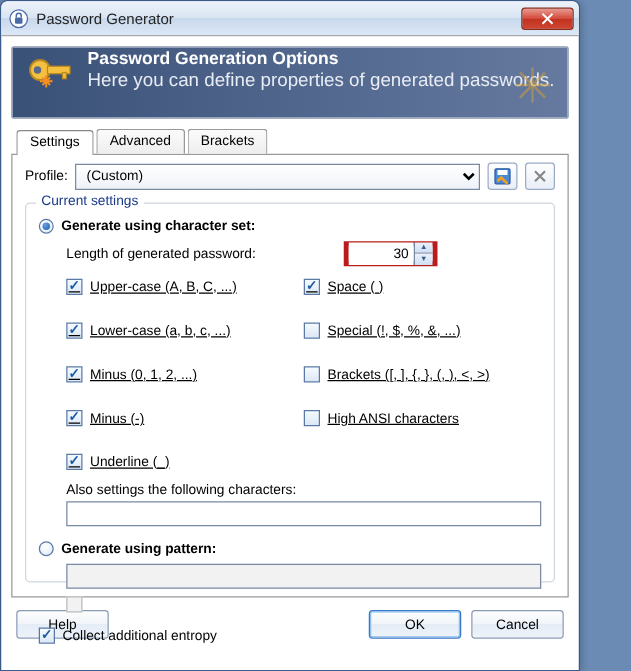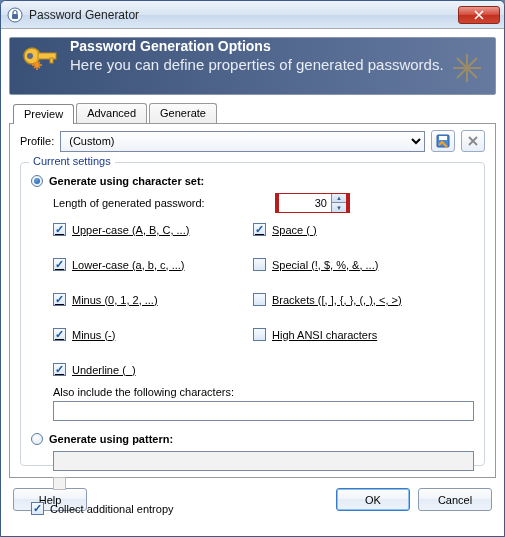--- a/index.html
+++ b/index.html
@@ -1,17 +1,17 @@
 <!DOCTYPE html>
 <html><head>
 <meta charset="utf-8">
 <style>
 * { box-sizing: border-box; font-family: "Segoe UI", Tahoma, sans-serif; }
 body { margin: 0; background: #6b8bb5; padding: 0; width: 505px; height: 537px; overflow: hidden; }
-.window { width: 505px; height: 537px; background: #fff; border: 1px solid #3a5a8a; border-radius: 6px 6px 0 0; overflow: hidden; box-shadow: 0 0 8px rgba(0,0,0,0.3); }
+.window { width: 464px; height: 537px; background: #fff; border: 1px solid #3a5a8a; border-radius: 6px 6px 0 0; overflow: hidden; box-shadow: 0 0 8px rgba(0,0,0,0.3); }
 .titlebar { height: 28px; background: linear-gradient(to bottom, #eef3fa 0%, #d8e4f2 50%, #c8d8ec 51%, #dce8f6 100%); display: flex; align-items: center; padding: 0 4px; border-bottom: 1px solid #aaa; }
 .titlebar-icon { width: 16px; height: 16px; margin: 0 6px 0 2px; display: flex; align-items: center; justify-content: center; }
 .title-text { font-size: 12px; color: #222; flex: 1; }
 .close-btn { width: 42px; height: 18px; background: linear-gradient(to bottom, #e89a92 0%, #d44a3a 49%, #c13120 50%, #cf4530 100%); border: 1px solid #8a2a1a; border-radius: 3px; display: flex; align-items: center; justify-content: center; cursor: pointer; }
 .close-btn svg { width: 10px; height: 10px; }
 .header-panel { margin: 8px; height: 58px; background: linear-gradient(to right, #3a5177 0%, #667aa0 100%); border: 1px solid #8896b0; border-radius: 2px; display: flex; align-items: flex-start; padding: 0 10px; position: relative; overflow: hidden; }
 .header-icon { width: 40px; height: 40px; margin-right: 10px; display: flex; align-items: center; justify-content: center; }
 .header-text h2 { margin: 0; font-size: 14px; font-weight: bold; color: #fff; }
 .header-text p { margin: 2px 0 0 0; font-size: 15px; color: #e8ecf4; }
 .header-deco { position: absolute; right: 8px; top: 10px; opacity: 0.5; }
@@ -89,23 +89,23 @@
     </div>
     <div class="header-deco">
       <svg width="40" height="40" viewBox="0 0 40 40">
           <path d="M20 6 L20 34 M6 20 L34 20 M10 10 L30 30 M30 10 L10 30" stroke="#d5a030" stroke-width="2"></path>
         </svg>
     </div>
   </div>
 
   <div class="tabs-container">
     <div class="tab-strip">
-      <div class="tab active">Preview</div>
+      <div class="tab active">Settings</div>
       <div class="tab">Advanced</div>
-      <div class="tab">Generate</div>
+      <div class="tab">Brackets</div>
     </div>
 
     <div class="tab-panel">
       <div class="profile-row">
         <span class="profile-label">Profile:</span>
         <select class="profile-select">
           <option>(Custom)</option>
         </select>
         <div class="icon-btn">
           <svg width="14" height="14" viewBox="0 0 14 14">
@@ -177,21 +177,21 @@
                   <span class="chk"></span>
                   <span>Brackets ([, ], {, }, (, ), &lt;, &gt;)</span>
                 </div>
               <div class="check-row">
                   <span class="chk"></span>
                   <span>High ANSI characters</span>
                 </div>
             </div>
           </div>
 
-          <div class="also-label">Also include the following characters:</div>
+          <div class="also-label">Also settings the following characters:</div>
           <input class="text-input" type="text" value="" style="">
         </div>
 
         <div class="radio-row section-gap">
           <span class="radio"></span>
           <span class="radio-label">Generate using pattern:</span>
         </div>
         <div class="indent">
           <input class="text-input disabled-input" type="text" disabled="" value="" style="">
           <div class="check-row" style="margin-top:6px;color:#888">

